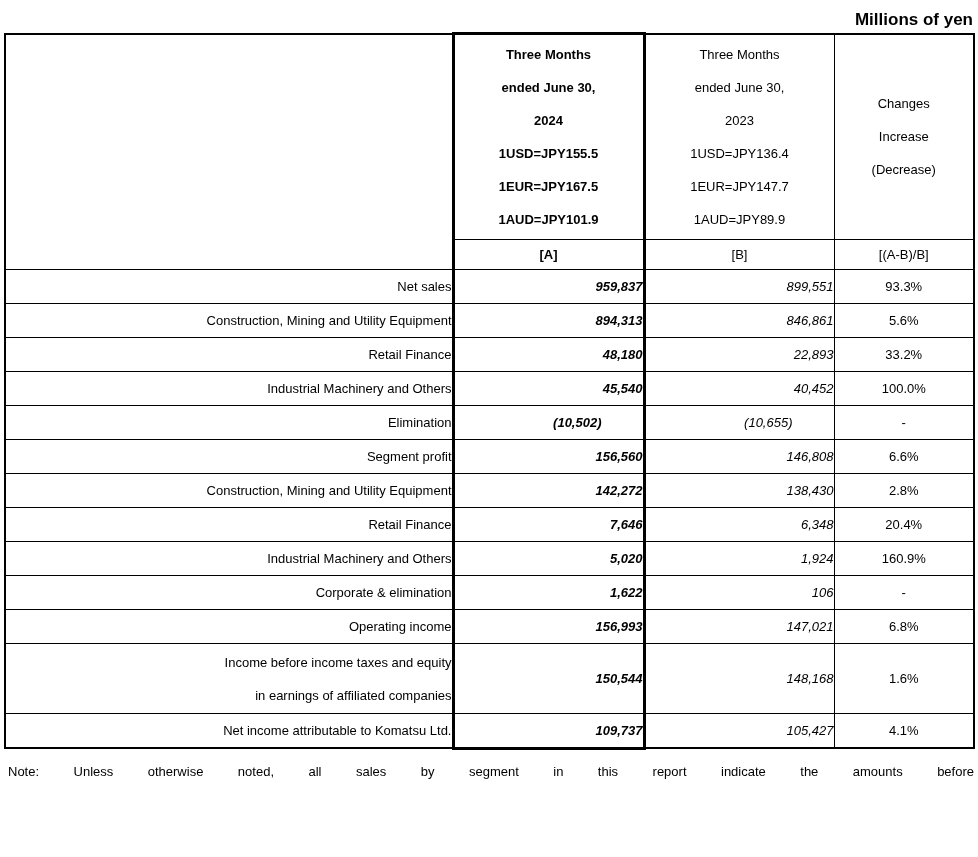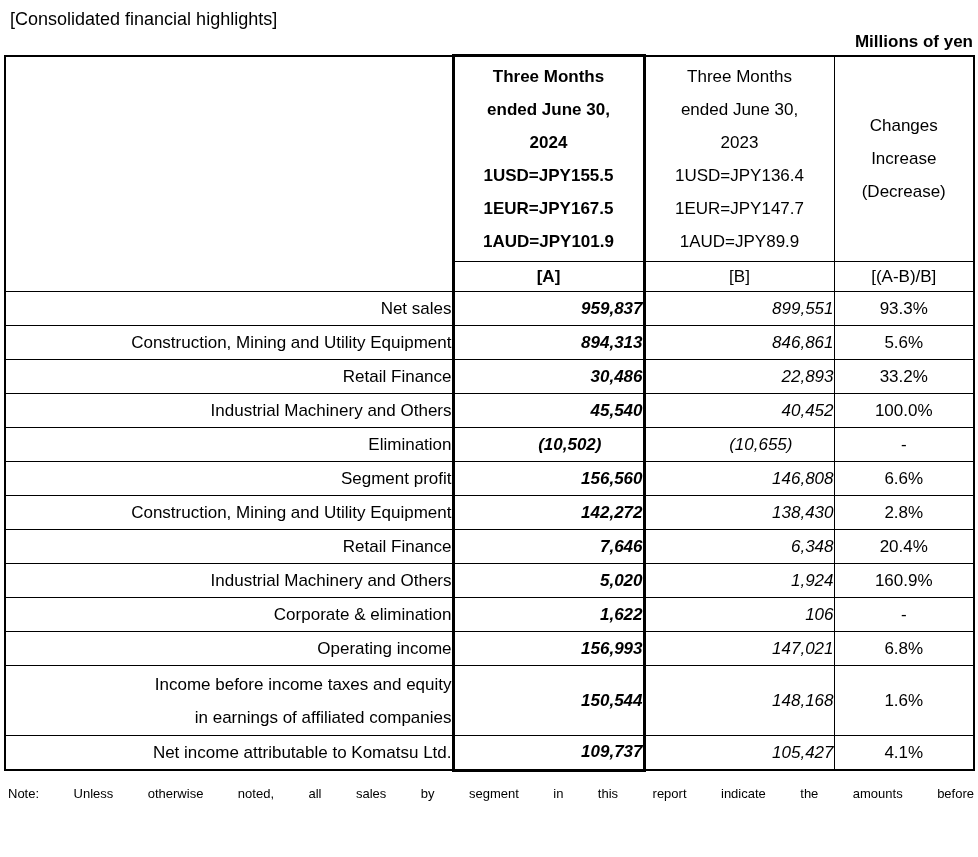--- a/index.html
+++ b/index.html
@@ -31,21 +31,21 @@
     font-weight: bold;
   }
   table.fin-table {
     border-collapse: collapse;
     table-layout: fixed;
     width: 969px;
     border: 2px solid #000;
   }
   .fin-table td, .fin-table th {
     border: 1px solid #000;
-    font-size: 17px;
+    font-size: 13px;
     font-weight: normal;
     vertical-align: middle;
     padding: 0;
     overflow: hidden;
   }
   
   col.c-label  { width: 448px; }
   col.c-a      { width: 191px; }
   col.c-b      { width: 190px; }
   col.c-change { width: 140px; }
@@ -100,21 +100,20 @@
   .note-line2 {
     padding-left: 62px;
     margin-top: 8px;
   }
 </style>
 </head>
 <body>
 
 <div class="page">
 
-  <div class="doc-title">[Consolidated financial highlights]</div>
 
   <div class="unit-label">Millions of yen</div>
 
   <table class="fin-table">
     <colgroup>
       <col class="c-label">
       <col class="c-a">
       <col class="c-b">
       <col class="c-change">
     </colgroup>
@@ -150,21 +149,21 @@
         <td class="pct">93.3%</td>
       </tr>
       <tr class="data">
         <td class="label-cell indent">Construction, Mining and Utility Equipment</td>
         <td class="col-a num">894,313</td>
         <td class="num">846,861</td>
         <td class="pct">5.6%</td>
       </tr>
       <tr class="data">
         <td class="label-cell indent">Retail Finance</td>
-        <td class="col-a num">30,486</td>
+        <td class="col-a num">48,180</td>
         <td class="num">22,893</td>
         <td class="pct">33.2%</td>
       </tr>
       <tr class="data">
         <td class="label-cell indent">Industrial Machinery and Others</td>
         <td class="col-a num">45,540</td>
         <td class="num">40,452</td>
         <td class="pct">100.0%</td>
       </tr>
       <tr class="data">

